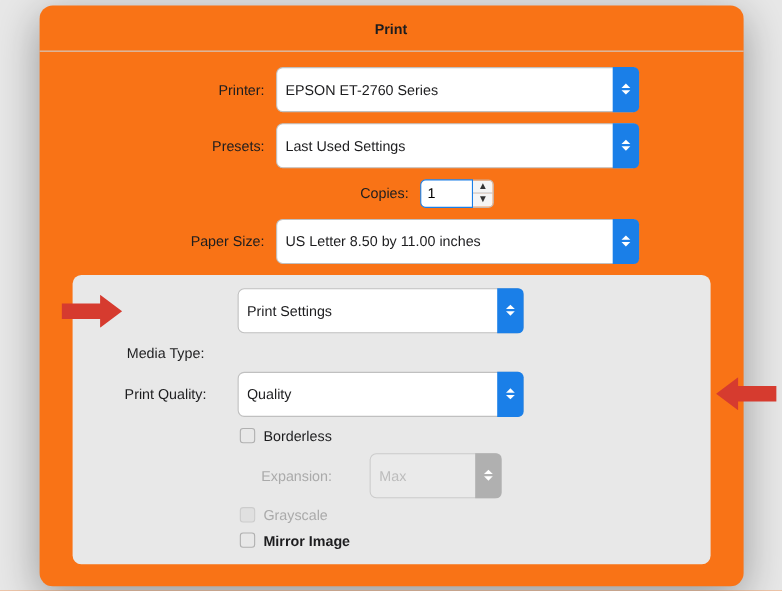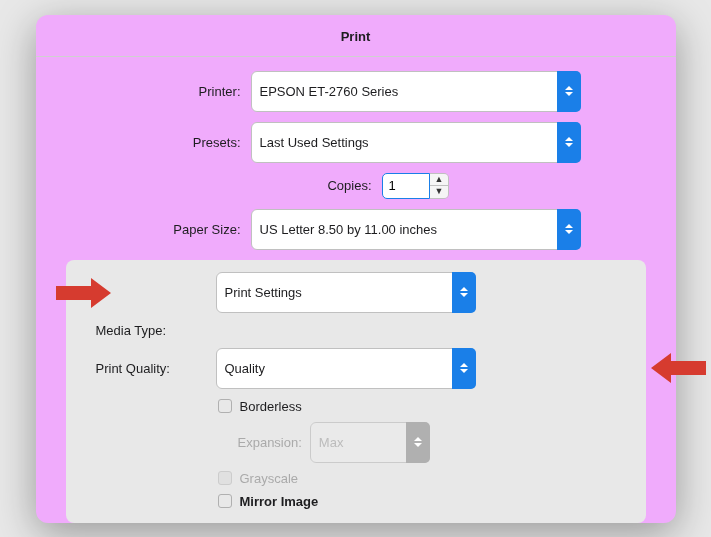--- a/index.html
+++ b/index.html
@@ -10,24 +10,25 @@
       font-size: 13px;
       color: #1d1d1f;
       display: flex;
       justify-content: center;
       align-items: center;
       width: 711px;
       height: 537px;
     }
 
     .dialog {
-      background: #f0abfc;
+      background: #f97316;
       border-radius: 12px;
       box-shadow: 0 10px 40px rgba(0,0,0,0.35);
       width: 640px;
+      padding-bottom: 20px;
     }
 
     .dialog-title {
       text-align: center;
       font-weight: 600;
       font-size: 13px;
       padding: 14px 0 12px;
       color: #1d1d1f;
       border-bottom: 1px solid #d0d0d0;
     }
@@ -161,21 +162,21 @@
     .settings-section-row {
       display: flex;
       align-items: center;
       padding: 0 30px;
       margin-bottom: 10px;
     }
 
     .settings-section-row:last-child { margin-bottom: 0; }
 
     .section-label {
-      text-align: left;
+      text-align: center;
       min-width: 110px;
       margin-right: 10px;
       font-size: 13px;
       color: #1d1d1f;
     }
 
     
     .checkbox-row {
       display: flex;
       align-items: center;
@@ -204,20 +205,21 @@
     .checkbox-label.disabled {
       color: #aaa;
     }
 
     
     .expansion-row {
       display: flex;
       align-items: center;
       padding: 0 30px 0 172px;
       margin-bottom: 8px;
+      gap: 26px;
     }
 
     .expansion-label {
       font-size: 13px;
       color: #aaa;
       margin-right: 8px;
     }
   </style>
 </head>
 <body>

